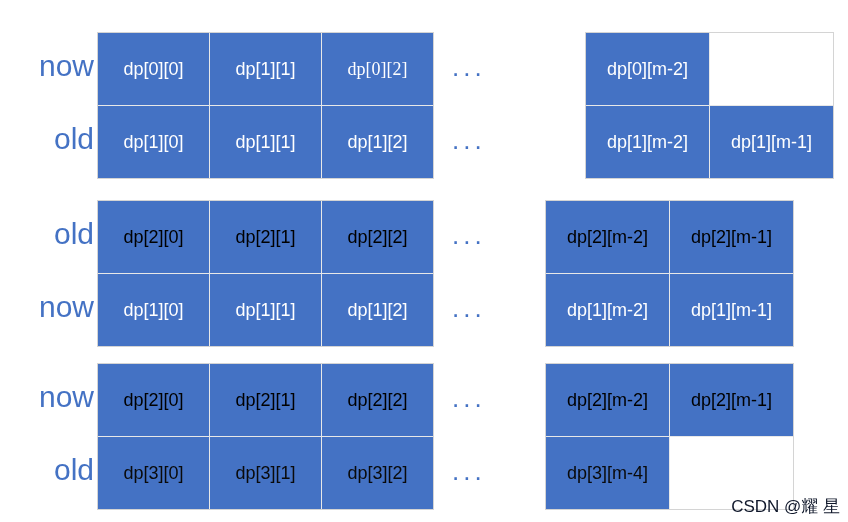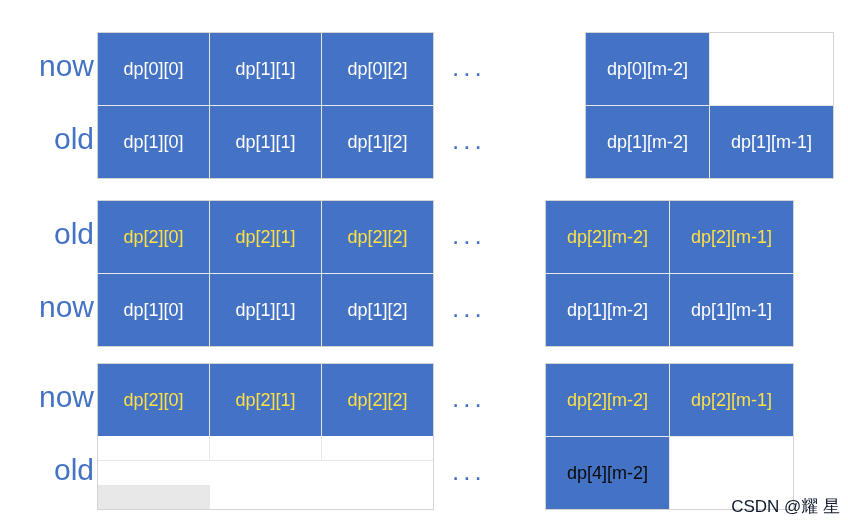--- a/index.html
+++ b/index.html
@@ -67,21 +67,21 @@
   .cell {
     background: #4472C4;
     color: #ffffff;
     font-size: 18px;
     display: flex;
     align-items: center;
     justify-content: center;
     white-space: nowrap;
     overflow: hidden;
   }
-  .cell.red  { color: #fde047; }
+  .cell.red  { color: #000000; }
   .cell.dark { color: #0A0A0A; }
 
   .vline { background: #e8e8e8; }
   .hline { background: #e8e8e8; height: 1px; grid-column: 1 / -1; }
 
   
   .ellipsis {
     position: absolute;
     color: #4472C4;
     font-size: 26px;
@@ -109,21 +109,21 @@
       <div class="block" style="top: 32px; height: 146px;">
         <div class="labels">
           <div class="row-label" style="top: 19px;">now</div>
           <div class="row-label" style="top: 92px;">old</div>
         </div>
         <div class="grid left" style="height: 145px;">
           <div class="cell" style="height: 72px;">dp[0][0]</div>
           <div class="vline"></div>
           <div class="cell" style="height: 72px;">dp[1][1]</div>
           <div class="vline"></div>
-          <div class="cell" style="height: 72px;">dp[0][2]</div>
+          <div class="cell" style="height: 72px; font-family: Liberation Serif, serif;">dp[0][2]</div>
           <div class="hline"></div>
           <div class="cell" style="height: 72px;">dp[1][0]</div>
           <div class="vline"></div>
           <div class="cell" style="height: 72px;">dp[1][1]</div>
           <div class="vline"></div>
           <div class="cell" style="height: 72px;">dp[1][2]</div>
         </div>
         <div class="grid right" style="height: 145px; margin-left: 40px;">
           <div class="cell" style="height: 72px;">dp[0][m-2]</div>
           <div class="vline"></div>
@@ -170,29 +170,32 @@
           <div class="row-label" style="top: 19px;">now</div>
           <div class="row-label" style="top: 92px;">old</div>
         </div>
         <div class="grid left" style="height: 145px;">
           <div class="cell red" style="height: 72px;">dp[2][0]</div>
           <div class="vline"></div>
           <div class="cell red" style="height: 72px;">dp[2][1]</div>
           <div class="vline"></div>
           <div class="cell red" style="height: 72px;">dp[2][2]</div>
           <div class="hline"></div>
-          <div class="vline"></div>
-          <div class="vline"></div>
+          <div class="cell dark" style="height: 72px;">dp[3][0]</div>
+          <div class="vline"></div>
+          <div class="cell dark" style="height: 72px;">dp[3][1]</div>
+          <div class="vline"></div>
+          <div class="cell dark" style="height: 72px;">dp[3][2]</div>
         </div>
         <div class="grid right" style="height: 145px;">
           <div class="cell red" style="height: 72px;">dp[2][m-2]</div>
           <div class="vline"></div>
           <div class="cell red" style="height: 72px;">dp[2][m-1]</div>
           <div class="hline"></div>
-          <div class="cell dark" style="height: 72px;">dp[4][m-2]</div>
+          <div class="cell dark" style="height: 72px;">dp[3][m-4]</div>
           <div class="vline"></div>
         </div>
         <div class="ellipsis" style="left: 452px; top: 22px;">...</div>
         <div class="ellipsis" style="left: 452px; top: 95px;">...</div>
       </div>
     </div>
 
   <div class="watermark">CSDN @耀 星</div>
 </div>
 

